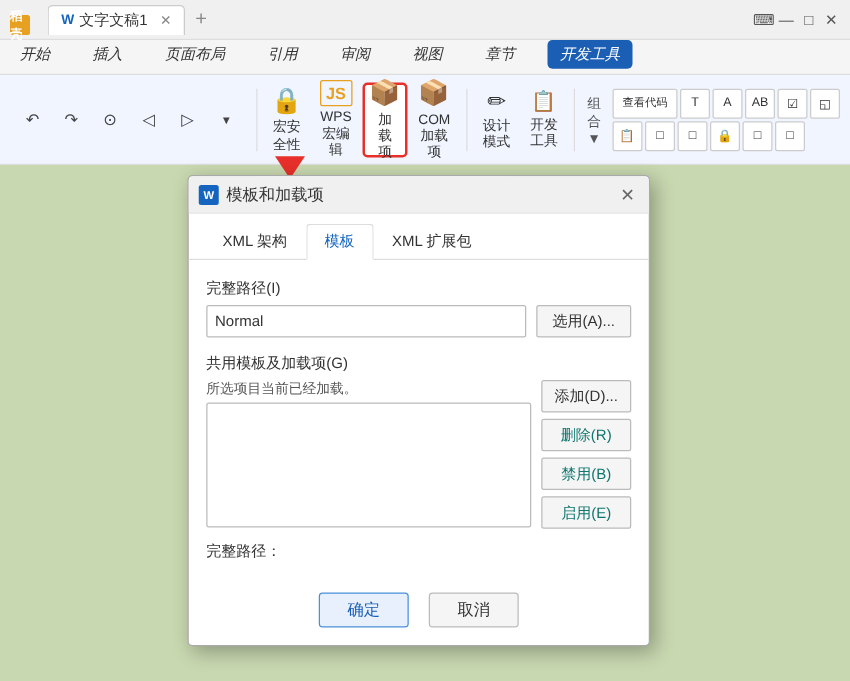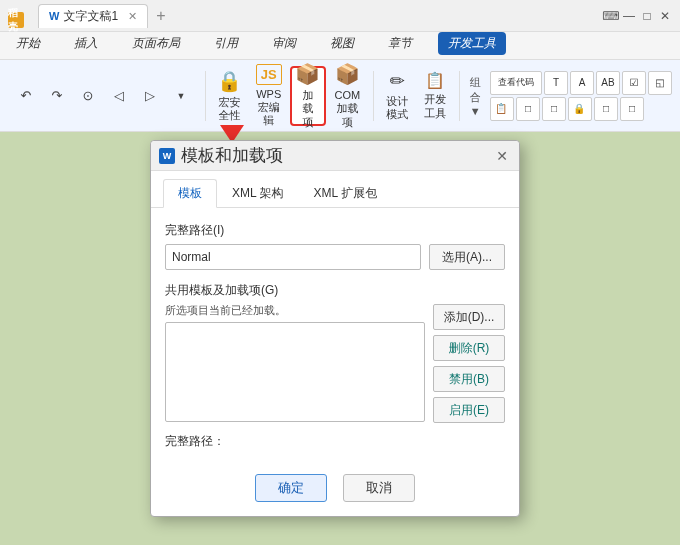--- a/index.html
+++ b/index.html
@@ -240,21 +240,21 @@
       border-radius: 2px;
       display: flex;
       align-items: center;
       justify-content: center;
       font-size: 9px;
       color: white;
       font-weight: bold;
       margin-right: 6px;
     }
     .dialog-title-text {
-      font-size: 17px;
+      font-size: 13px;
       color: #333;
       flex: 1;
     }
     .dialog-close {
       width: 18px;
       height: 18px;
       display: flex;
       align-items: center;
       justify-content: center;
       cursor: pointer;
@@ -523,22 +523,22 @@
 
 <div class="dialog-overlay">
 
   <div class="dialog-title-bar">
     <div class="dialog-title-icon">W</div>
     <span class="dialog-title-text">模板和加载项</span>
     <span class="dialog-close">✕</span>
   </div>
 
   <div class="dialog-tabs">
+    <div class="dialog-tab">XML 架构</div>
     <div class="dialog-tab active">模板</div>
-    <div class="dialog-tab">XML 架构</div>
     <div class="dialog-tab">XML 扩展包</div>
   </div>
 
   <div class="dialog-body">
 
     <div class="field-label">完整路径(I)</div>
     <div class="field-row">
       <input class="field-input" type="text" value="Normal" readonly="" style="">
       <button class="field-btn">选用(A)...</button>
     </div>

